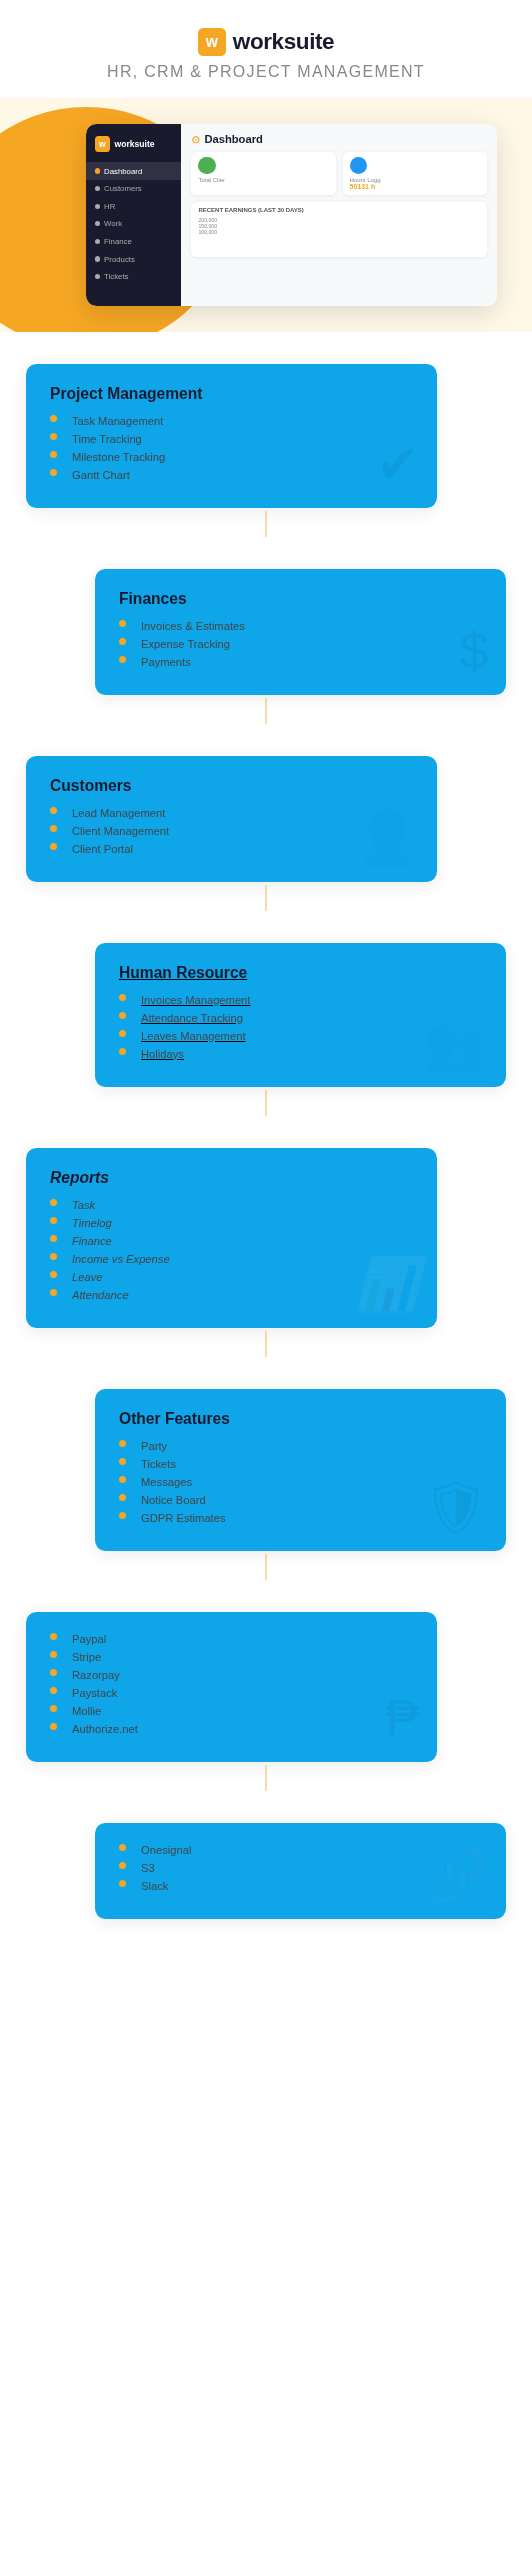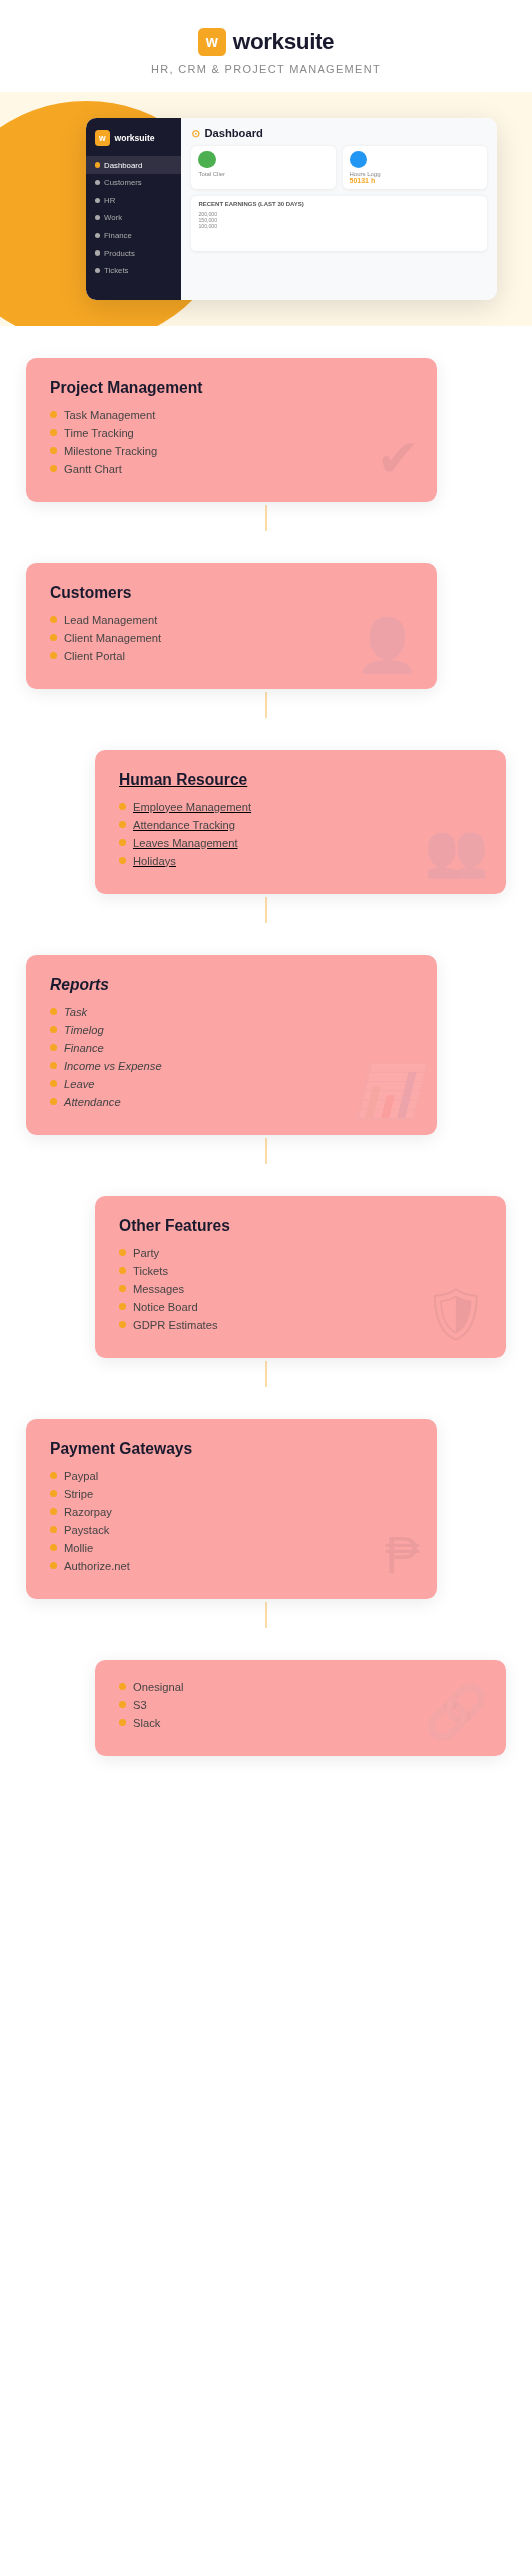--- a/index.html
+++ b/index.html
@@ -35,21 +35,21 @@
       color: #fff;
       font-size: 15.6px;
     }
     .logo-text {
       font-size: 22.5px;
       font-weight: 700;
       color: #1a1a2e;
       letter-spacing: -0.4px;
     }
     .tagline {
-      font-size: 11px;
+      font-size: 16px;
       color: #888;
       letter-spacing: 1.3px;
       text-transform: uppercase;
       margin-top: 3.5px;
     }
 
     
     .dashboard-section {
       position: relative;
       background: #FFF8E7;
@@ -207,21 +207,21 @@
       margin-bottom: 1.7px;
     }
 
     
     .features-container {
       padding: 17.3px 0;
       background: #fff;
     }
 
     .card-box {
-      background: #fca5a5;
+      background: #0ea5e9;
       border-radius: 10.4px;
       box-shadow: 0 3.5px 17.3px rgba(0,0,0,0.08);
       padding: 21px 24px;
       position: relative;
     }
 
     .card-box.left {
       margin-right: 69px;
     }
 
@@ -238,22 +238,22 @@
 
     .feature-list {
       list-style: none;
     }
 
     .feature-list li {
       font-size: 11.2px;
       color: #444;
       margin-bottom: 6px;
       display: flex;
-      align-items: center;
-      gap: 7px;
+      align-items: flex-start;
+      gap: 15px;
     }
 
     .bullet {
       width: 7px;
       height: 7px;
       border-radius: 50%;
       background: #F5A623;
       flex-shrink: 0;
     }
 
@@ -399,20 +399,43 @@
             <span>Gantt Chart</span>
           </li>
         </ul>
         <div class="card-watermark">✔</div>
       </div>
       <div class="connector">
         <div class="connector-line"></div>
       </div>
     </div>
     <div class="section-wrapper" style="padding-top: 14px; padding-bottom: 14px;">
+      <div class="card-box right" style="position: relative; overflow: hidden;">
+        <div class="card-title">Finances</div>
+        <ul class="feature-list">
+          <li>
+            <span class="bullet"></span>
+            <span>Invoices &amp; Estimates</span>
+          </li>
+          <li>
+            <span class="bullet"></span>
+            <span>Expense Tracking</span>
+          </li>
+          <li>
+            <span class="bullet"></span>
+            <span>Payments</span>
+          </li>
+        </ul>
+        <div class="card-watermark">$</div>
+      </div>
+      <div class="connector">
+        <div class="connector-line"></div>
+      </div>
+    </div>
+    <div class="section-wrapper" style="padding-top: 14px; padding-bottom: 14px;">
       <div class="card-box left" style="position: relative; overflow: hidden;">
         <div class="card-title">Customers</div>
         <ul class="feature-list">
           <li>
             <span class="bullet"></span>
             <span>Lead Management</span>
           </li>
           <li>
             <span class="bullet"></span>
             <span>Client Management</span>
@@ -427,21 +450,21 @@
       <div class="connector">
         <div class="connector-line"></div>
       </div>
     </div>
     <div class="section-wrapper" style="padding-top: 14px; padding-bottom: 14px; text-decoration: underline;">
       <div class="card-box right" style="position: relative; overflow: hidden;">
         <div class="card-title">Human Resource</div>
         <ul class="feature-list">
           <li>
             <span class="bullet"></span>
-            <span>Employee Management</span>
+            <span>Invoices Management</span>
           </li>
           <li>
             <span class="bullet"></span>
             <span>Attendance Tracking</span>
           </li>
           <li>
             <span class="bullet"></span>
             <span>Leaves Management</span>
           </li>
           <li>
@@ -516,21 +539,20 @@
           </li>
         </ul>
         <div class="card-watermark">🛡</div>
       </div>
       <div class="connector">
         <div class="connector-line"></div>
       </div>
     </div>
     <div class="section-wrapper" style="padding-top: 14px; padding-bottom: 14px;">
       <div class="card-box left" style="position: relative; overflow: hidden;">
-        <div class="card-title">Payment Gateways</div>
         <ul class="feature-list">
           <li>
             <span class="bullet"></span>
             <span>Paypal</span>
           </li>
           <li>
             <span class="bullet"></span>
             <span>Stripe</span>
           </li>
           <li>

